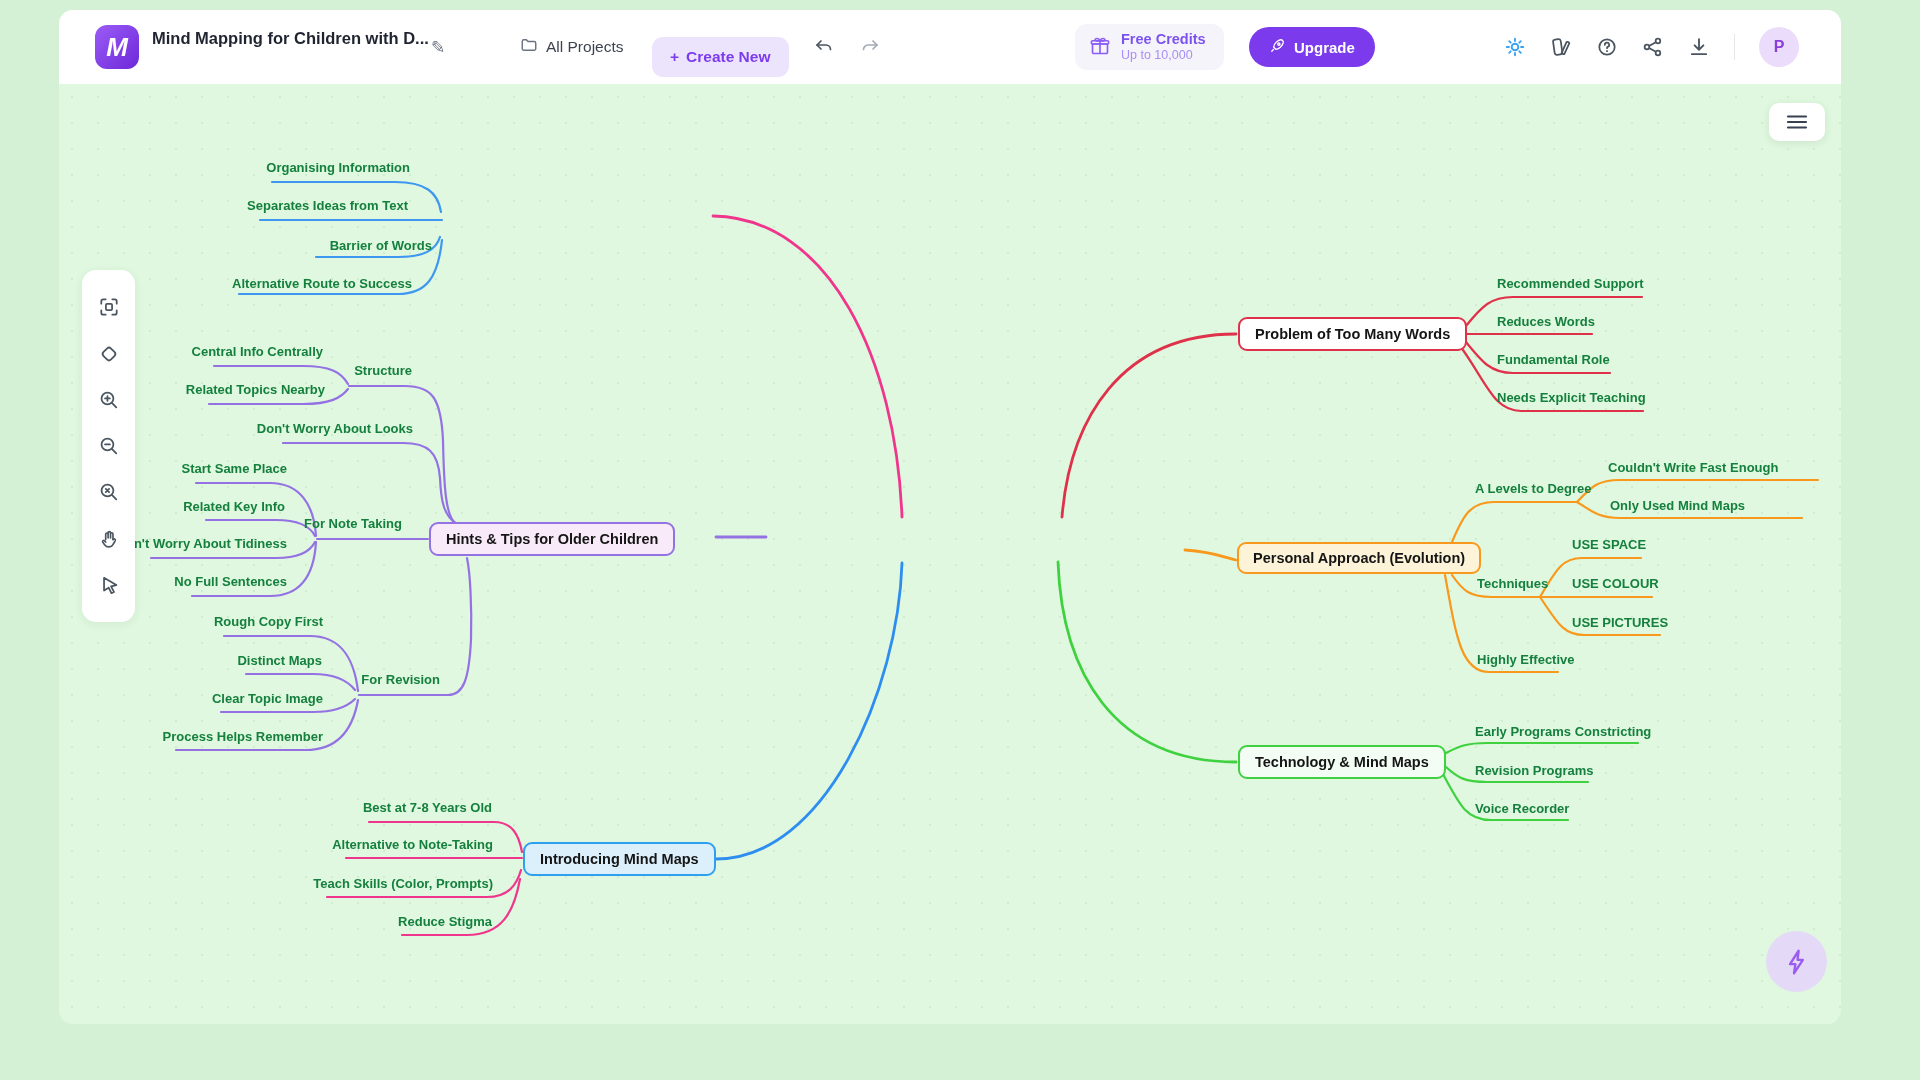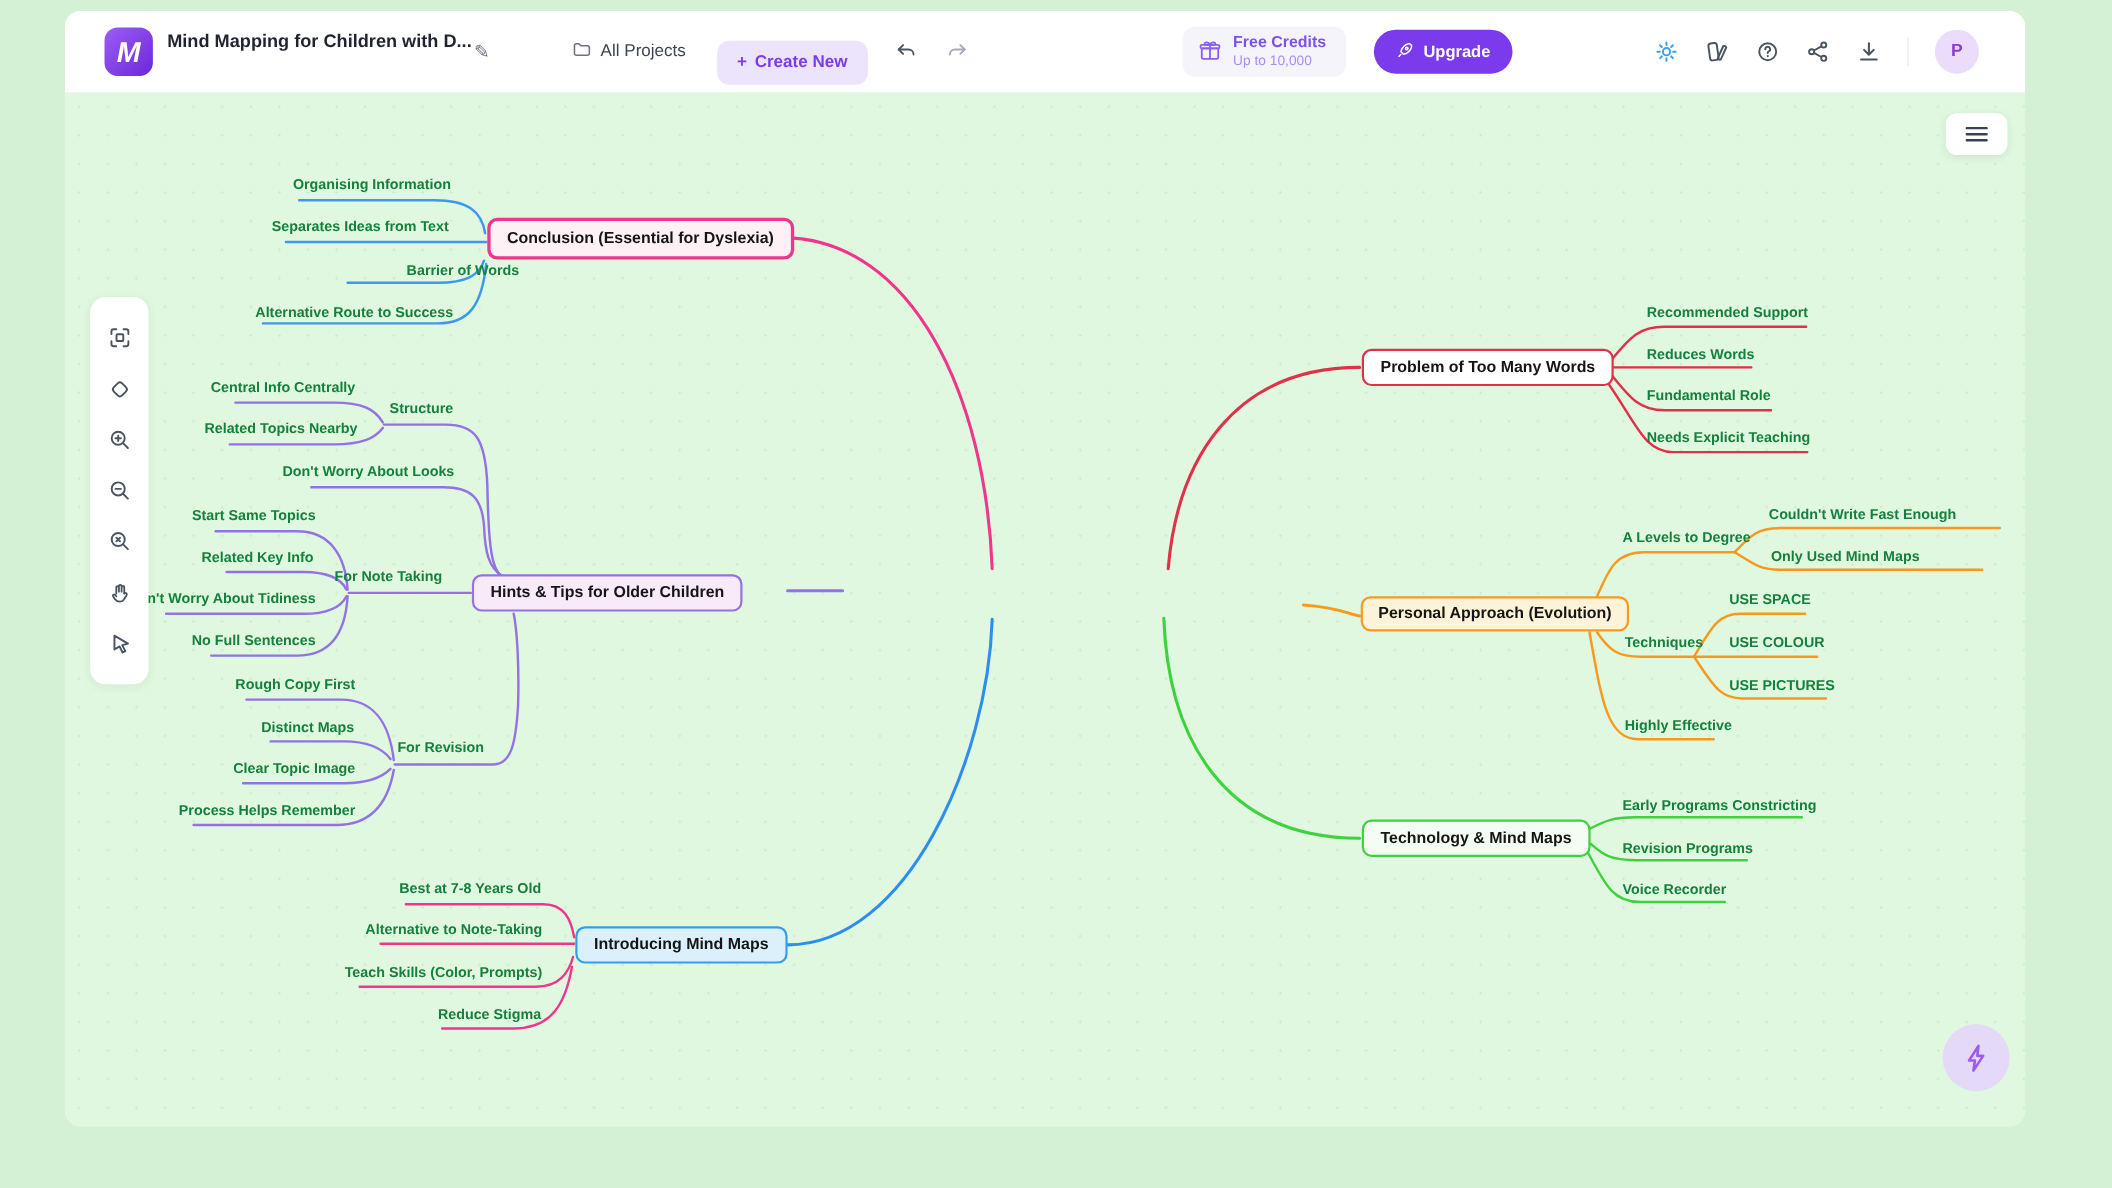--- a/index.html
+++ b/index.html
@@ -307,38 +307,37 @@
 
       <path d="M1058 562 C1062 670 1112 762 1236 762" stroke="#3fd13f" stroke-width="2.8" stroke-linecap="round"></path>
       <g stroke="#3fd13f" stroke-width="2.2" stroke-linecap="round">
         <path d="M1446 753 C1458 747 1465 743 1487 743 H1638"></path>
         <path d="M1446 767 C1458 778 1465 782 1487 782 H1588"></path>
         <path d="M1443 774 C1460 806 1467 820 1491 820 H1568"></path>
       </g>
     </svg>
 
 
-    <div class="topic conclusion" style="left:443px; top:198px;">Conclusion (Essential for Dyslexia)</div>
     <div class="topic hints" style="left:429px; top:522px;">Hints &amp; Tips for Older Children</div>
     <div class="topic intro" style="left:523px; top:842px;">Introducing Mind Maps</div>
     <div class="topic problem" style="left:1238px; top:317px;">Problem of Too Many Words</div>
     <div class="topic personal" style="left:1237px; top:542px;">Personal Approach (Evolution)</div>
     <div class="topic tech" style="left:1238px; top:745px;">Technology &amp; Mind Maps</div>
 
     <span class="leaf" style="right:1510px; top:160px;">Organising Information</span>
     <span class="leaf" style="right:1512px; top:198px;">Separates Ideas from Text</span>
-    <span class="leaf" style="right:1448px; top:238px;">Barrier of Words</span>
+    <span class="leaf" style="right:1488px; top:238px;">Barrier of Words</span>
     <span class="leaf" style="right:1508px; top:276px;">Alternative Route to Success</span>
 
     <span class="leaf" style="right:1508px; top:363px;">Structure</span>
     <span class="leaf" style="right:1597px; top:344px;">Central Info Centrally</span>
     <span class="leaf" style="right:1595px; top:382px;">Related Topics Nearby</span>
     <span class="leaf" style="right:1507px; top:421px;">Don't Worry About Looks</span>
     <span class="leaf" style="right:1518px; top:516px;">For Note Taking</span>
-    <span class="leaf" style="right:1633px; top:461px;">Start Same Topics</span>
+    <span class="leaf" style="right:1633px; top:461px;">Start Same Place</span>
     <span class="leaf" style="right:1635px; top:499px;">Related Key Info</span>
     <span class="leaf" style="right:1633px; top:536px;">Don't Worry About Tidiness</span>
     <span class="leaf" style="right:1633px; top:574px;padding-left:23px;">No Full Sentences</span>
     <span class="leaf" style="right:1480px; top:672px;">For Revision</span>
     <span class="leaf" style="right:1597px; top:614px;">Rough Copy First</span>
     <span class="leaf" style="right:1598px; top:653px;">Distinct Maps</span>
     <span class="leaf" style="right:1597px; top:691px;">Clear Topic Image</span>
     <span class="leaf" style="right:1597px; top:729px;">Process Helps Remember</span>
 
     <span class="leaf" style="right:1428px; top:800px;">Best at 7-8 Years Old</span>

